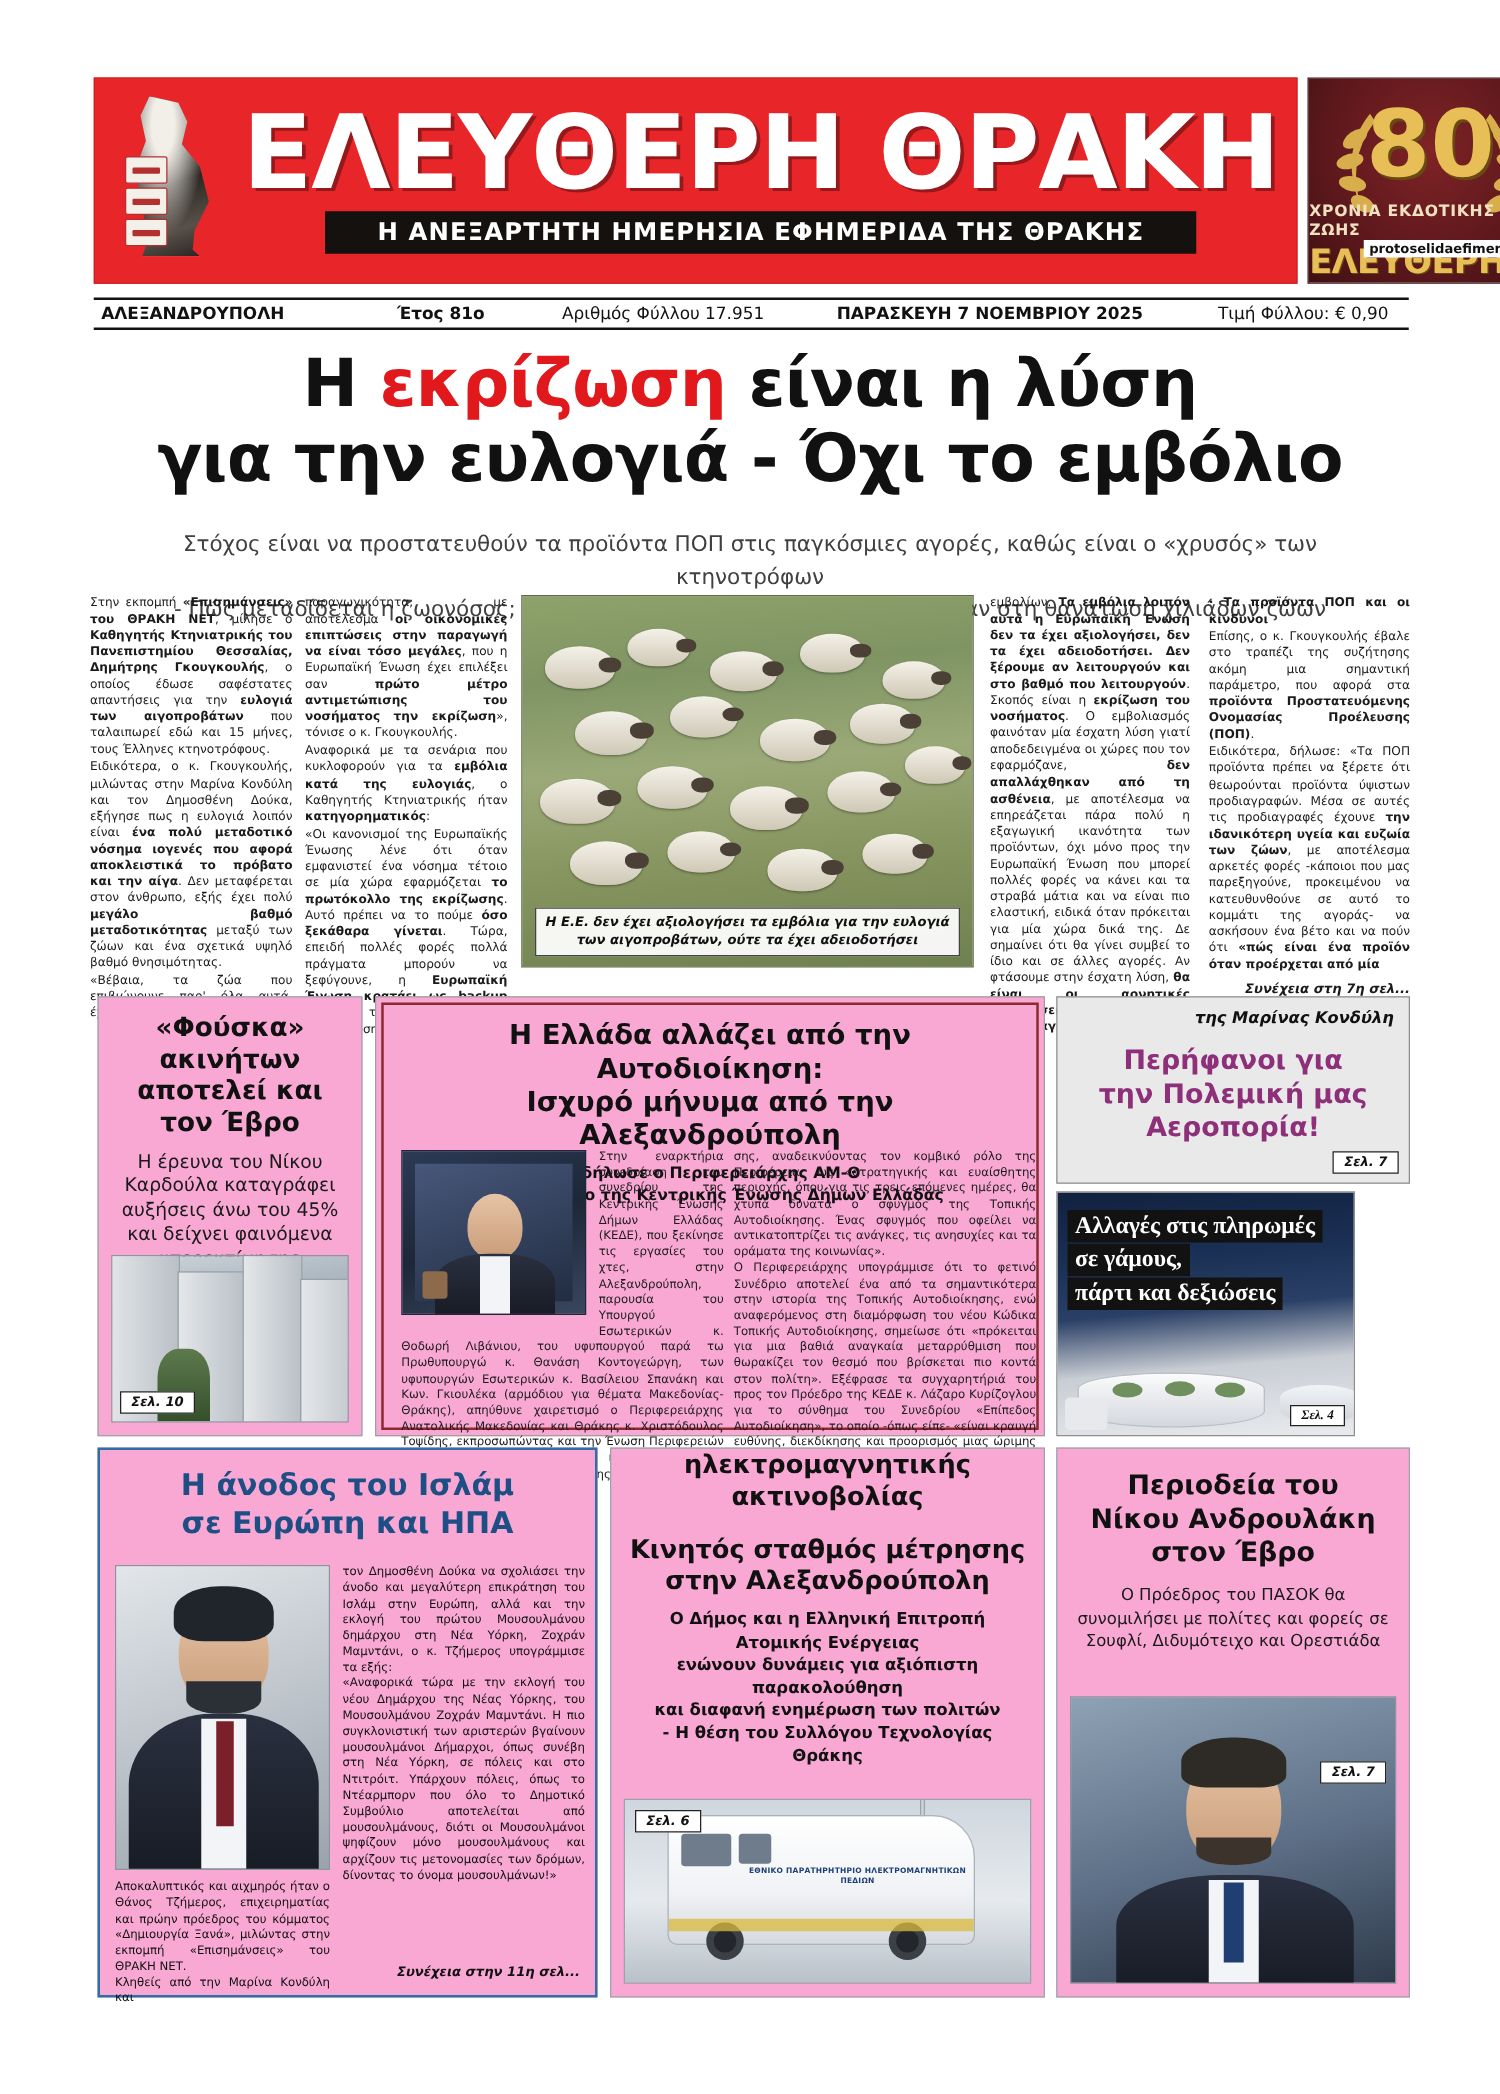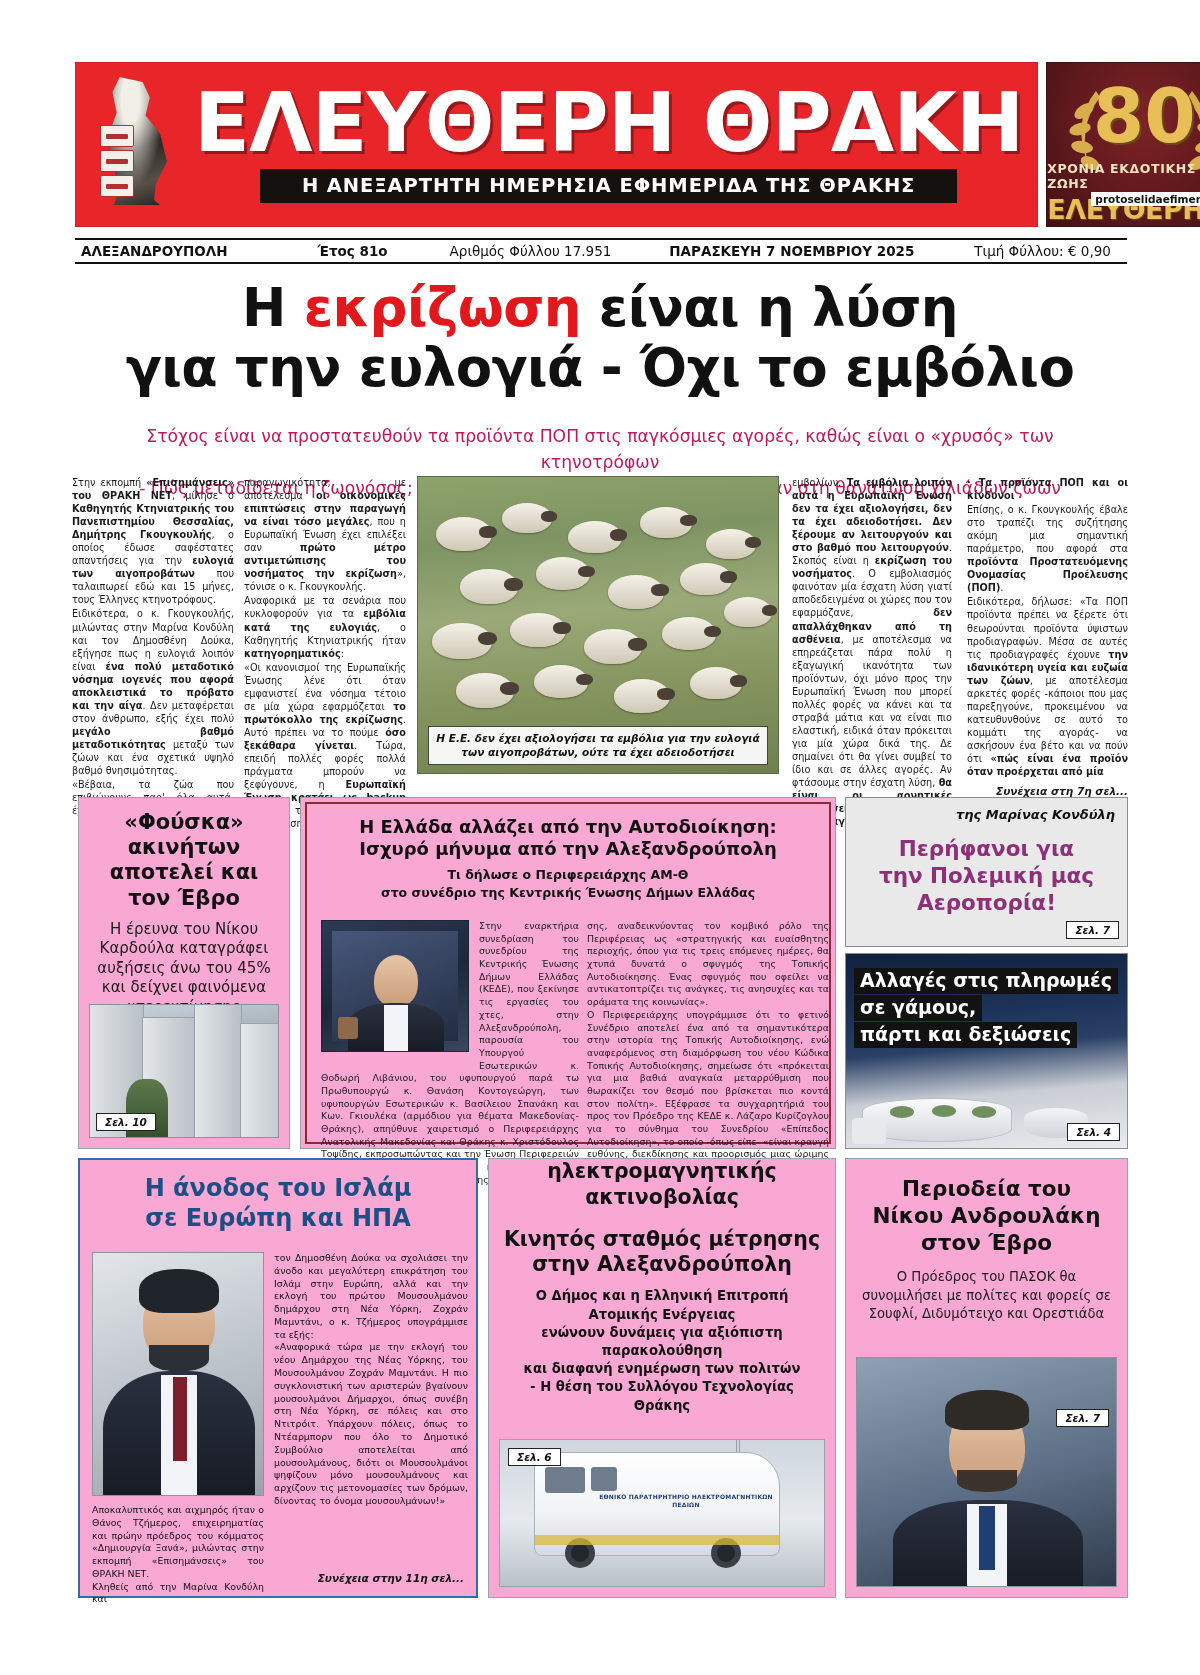--- a/index.html
+++ b/index.html
@@ -77,21 +77,21 @@
 
   
   .headline {
     position: absolute; left: 100px; top: 278px; width: 1000px;
     text-align: center; font-weight: 800; font-size: 53px; line-height: 1.14;
     letter-spacing: -.6px;
   }
   .hl-red { color: #e1181c; }
   .subhead {
     position: absolute; left: 85px; top: 424px; width: 1030px;
-    text-align: center; font-size: 17.2px; line-height: 1.5; color: #be185d;
+    text-align: center; font-size: 17.2px; line-height: 1.5; color: #404040;
   }
 
   
   .lead { position: absolute; left: 72px; top: 476px; width: 1056px; height: 300px; }
   .lead-col { position: absolute; top: 0; font-size: 9.7px; line-height: 1.345; text-align: justify; color: #1b1b1b; }
   .lead-c1 { left: 0; width: 162px; }
   .lead-c2 { left: 172px; width: 162px; }
   .lead-c3 { left: 720px; width: 160px; }
   .lead-c4 { left: 895px; width: 161px; }
   .lead b { font-weight: 800; }
@@ -127,41 +127,41 @@
   }
   .bld { position: absolute; background: linear-gradient(90deg,#e4e7ea,#b9c0c6); border: 1px solid #9aa2a9; }
   .pg-tag {
     position: absolute; background: #fff; border: 1px solid #222;
     font-size: 10.5px; font-weight: 800; font-style: italic; padding: 2px 8px;
   }
 
   
   #box-auto { left: 300px; top: 797px; width: 536px; height: 352px; border: 1px solid #9f9f9f; }
   #box-auto .bx-inner2 { position: absolute; inset: 4px; border: 2px solid #8b2a2f; padding: 12px 14px 8px; }
-  .auto-title { text-align: center; font-weight: 800; font-size: 18px; line-height: 1.22; color: #111; }
+  .auto-title { text-align: center; font-weight: 800; font-size: 22px; line-height: 1.22; color: #111; }
   .auto-kicker { text-align: center; font-weight: 800; font-size: 12.5px; line-height: 1.35; margin-top: 7px; color: #111; }
   .auto-body { position: absolute; left: 14px; right: 14px; top: 116px; bottom: 6px; }
   .auto-photo {
     position: absolute; left: 0; top: 0; width: 148px; height: 132px;
     background: linear-gradient(160deg,#2c3a55 0%,#1d2739 50%,#39475f 100%);
     border: 1px solid #1d2739; overflow: hidden;
   }
   .auto-col { position: absolute; font-size: 9.4px; line-height: 1.35; text-align: justify; color: #1c1c1c; }
   .auto-c1 { left: 0; top: 0; width: 258px; }
   .auto-c1 .wrapimg { float: left; shape-outside: inset(0); width: 150px; height: 138px; margin: 0 8px 4px 0; }
   .auto-c2 { left: 266px; top: 0; width: 242px; }
 
   
   #box-proud { left: 845px; top: 797px; width: 283px; height: 150px; border: 1px solid #8d8d8d; background: #e9e9e9; }
   .proud-byline { text-align: right; font-style: italic; font-weight: 800; font-size: 13px; padding: 9px 12px 0 0; color: #111; }
   .proud-title { text-align: center; font-weight: 800; font-size: 21.5px; line-height: 1.25; color: #8e2f7a; margin-top: 14px; }
 
   
-  #box-wed { left: 845px; top: 953px; width: 283px; height: 196px; border: 1px solid #8d8d8d; overflow: hidden;
-    background: linear-gradient(175deg,#11213f 0%,#1b3055 28%,#2a4066 48%,#c9cdd4 70%,#e9ebee 100%); }
+  #box-wed { left: 845px; top: 953px; width: 239px; height: 196px; border: 1px solid #8d8d8d; overflow: hidden;
+    background: linear-gradient(175deg,#11213f 0%,#1b3055 28%,#2a4066 48%,#c9cdd4 70%,#e9ebee 100%); font-family: Liberation Serif, serif; }
   .wed-ov { position: absolute; left: 0; top: 14px; width: 100%; }
   .wed-line {
     display: inline-block; background: #121212; color: #fff; font-weight: 800;
     font-size: 19px; line-height: 1.26; padding: 1px 6px; margin: 0 0 1px 8px; white-space: nowrap;
   }
   .wed-tables { position: absolute; left: 0; bottom: 0; width: 100%; height: 88px; }
 
   
   #box-islam { left: 78px; top: 1158px; width: 400px; height: 440px; border: 2px solid #2f6fa8; }
   .islam-title { text-align: center; font-weight: 800; font-size: 24px; line-height: 1.24; color: #1d4f85; padding: 14px 10px 0; }

